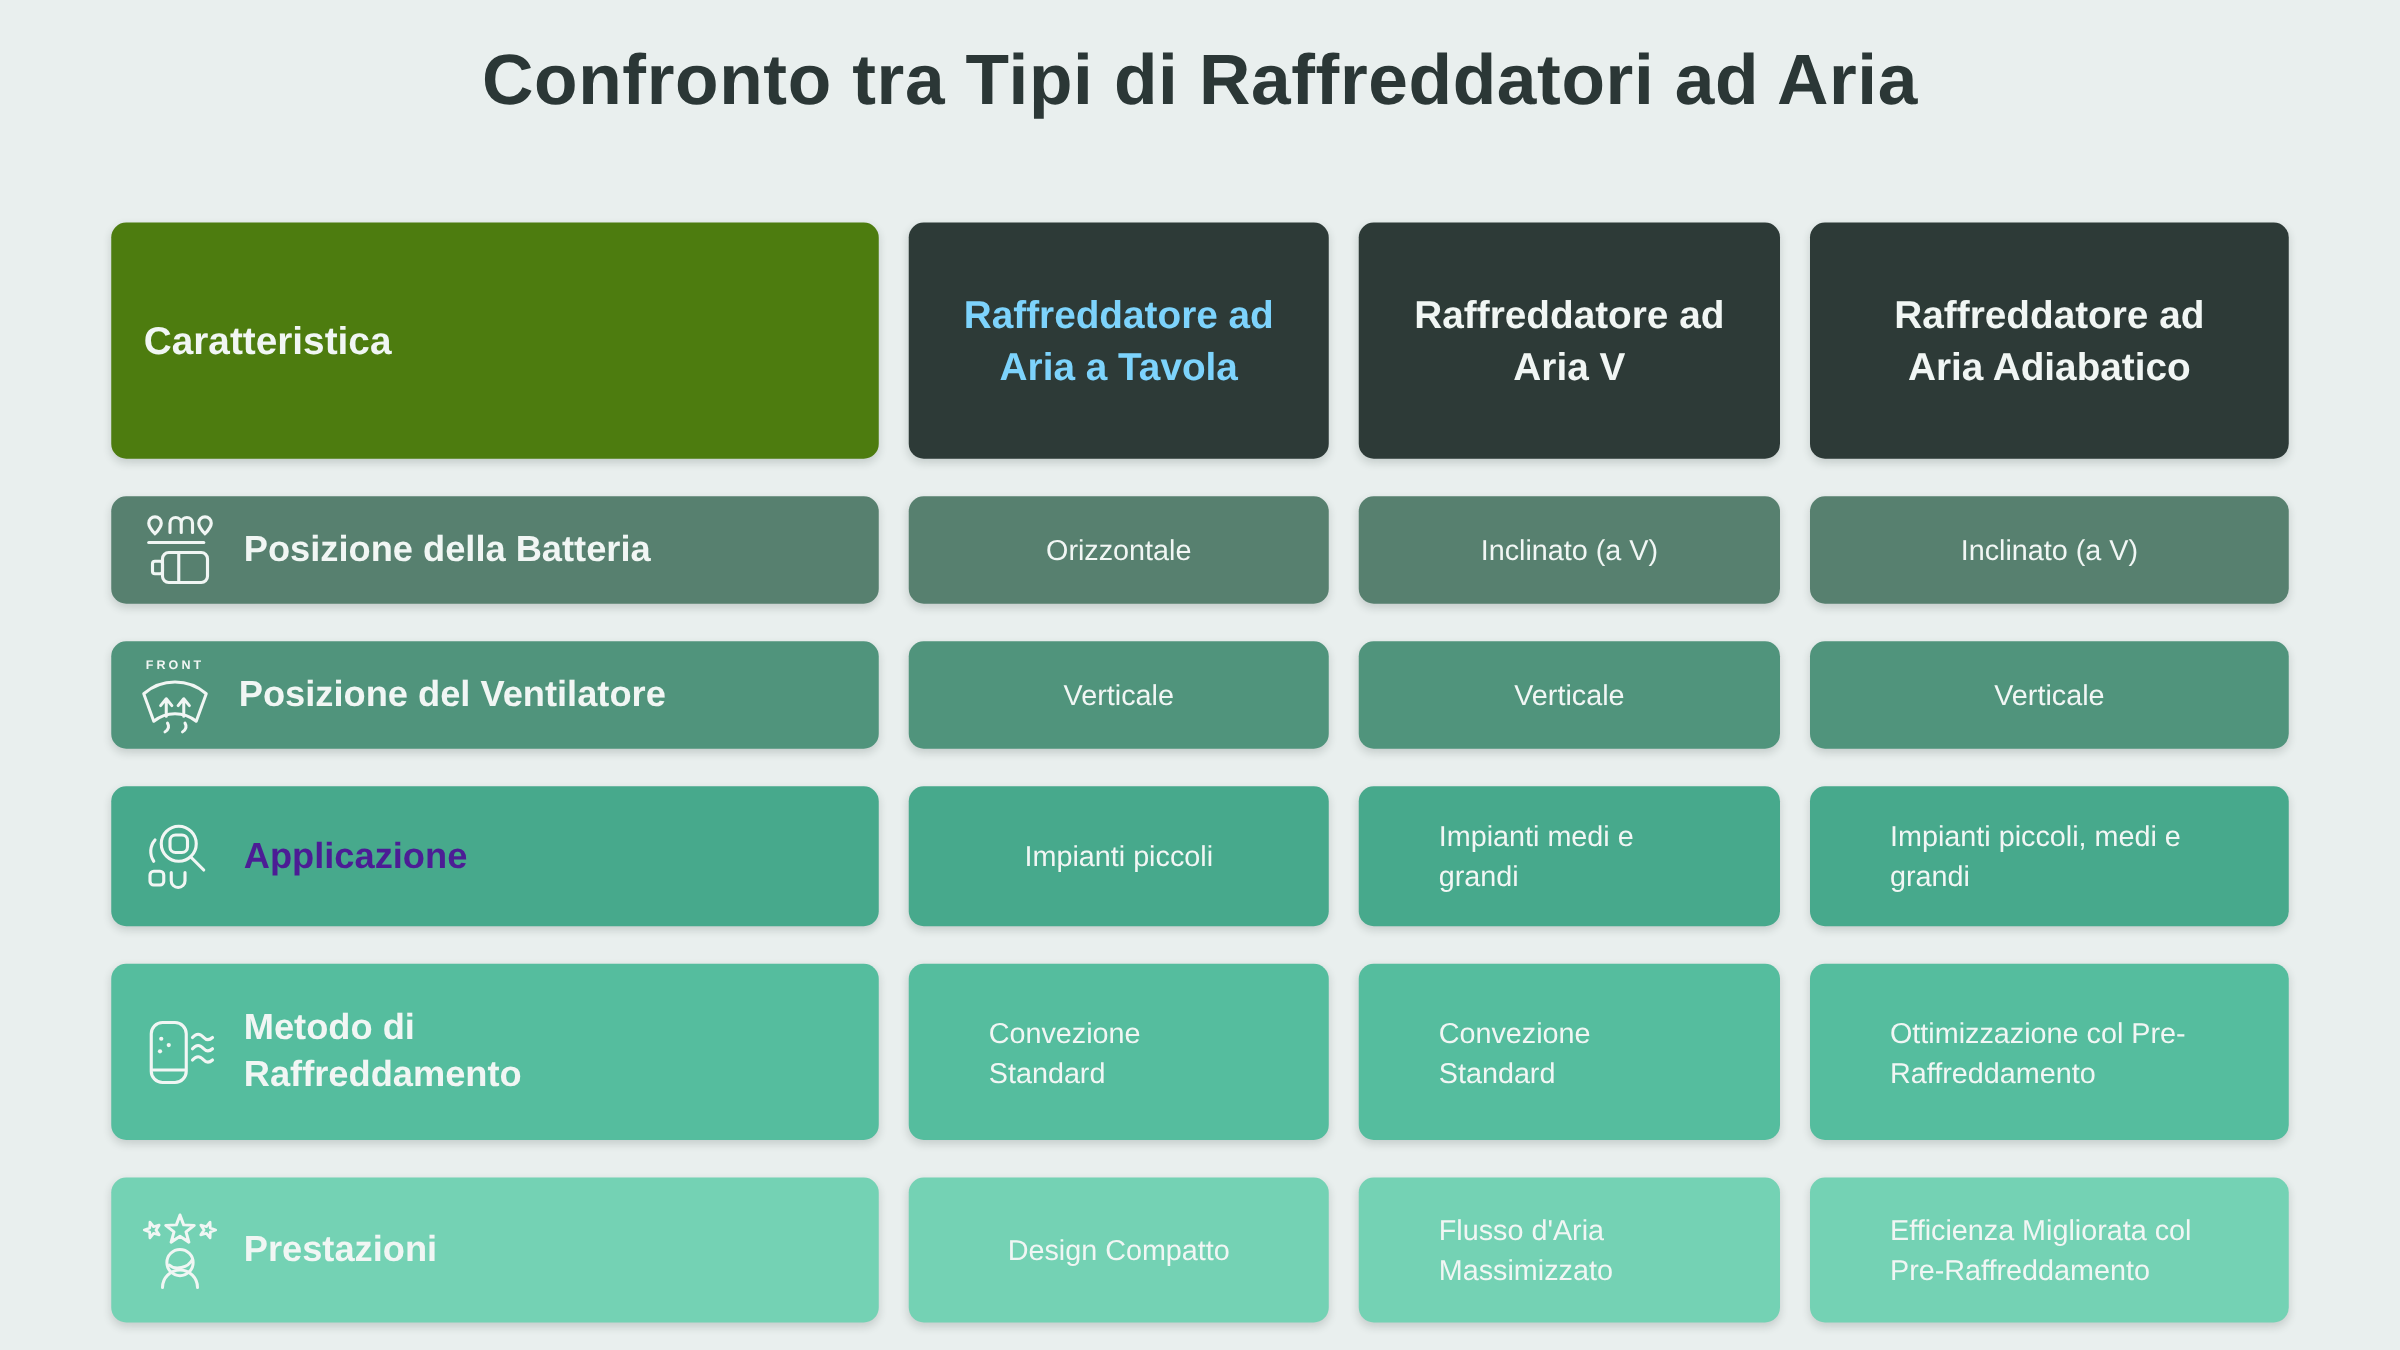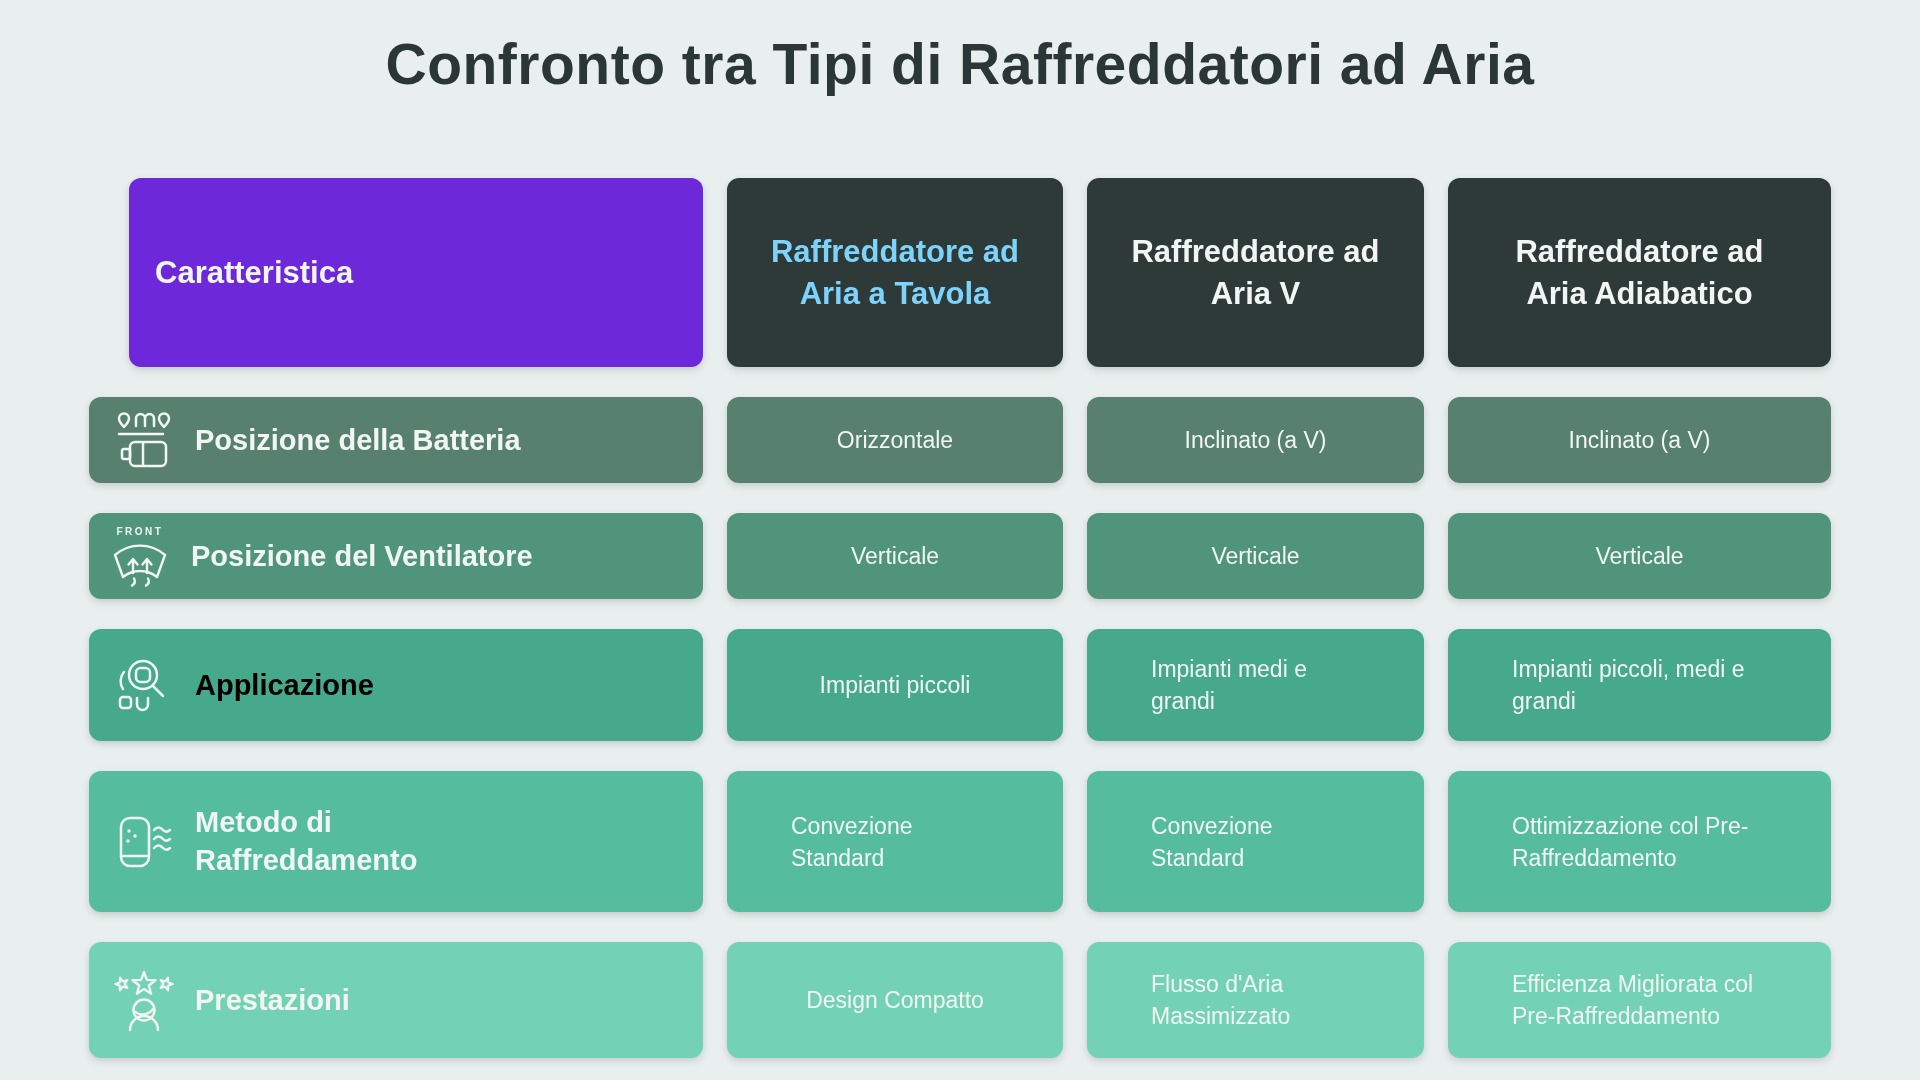--- a/index.html
+++ b/index.html
@@ -52,21 +52,21 @@
   }
 </style>
 </head>
 <body style="background: rgb(233, 239, 238);">
 
 <div class="page">
   <h1 class="title" style="color: rgb(43, 55, 54);">Confronto tra Tipi di Raffreddatori ad Aria</h1>
 
   <div class="grid">
 
-    <div class="cell header corner" style="background: #6d28d9; color: rgb(241, 246, 244); margin-left: 40px;">
+    <div class="cell header corner" style="background: #4d7c0f; color: rgb(241, 246, 244);">
       <span class="txt">Caratteristica</span>
     </div>
     <div class="cell header" style="background: rgb(45, 58, 55); color: #7dd3fc; text-align: center;">
       <span class="txt">Raffreddatore ad Aria a Tavola</span>
     </div>
     <div class="cell header" style="background: rgb(45, 58, 55); color: rgb(241, 246, 244); justify-content: flex-end;">
       <span class="txt">Raffreddatore ad Aria V</span>
     </div>
     <div class="cell header" style="background: rgb(45, 58, 55); color: rgb(241, 246, 244);">
       <span class="txt">Raffreddatore ad Aria Adiabatico</span>
@@ -112,21 +112,21 @@
     <div class="cell value" data-row="1" style="color: rgb(241, 246, 244); background: rgb(80, 148, 124);">
       <span>Verticale</span>
     </div>
     <div class="cell value" data-row="1" style="color: rgb(241, 246, 244); background: rgb(80, 148, 124);">
       <span>Verticale</span>
     </div>
     <div class="cell value" data-row="1" style="color: rgb(241, 246, 244); background: rgb(80, 148, 124);">
       <span>Verticale</span>
     </div>
 
-    <div class="cell label" data-row="2" style="color: #000000; background: rgb(71, 169, 140);">
+    <div class="cell label" data-row="2" style="color: #4c1d95; background: rgb(71, 169, 140);">
       <span class="icon">
         <svg viewBox="0 0 64 64" fill="none" stroke="#f1f6f4" stroke-width="2.5" stroke-linecap="round" stroke-linejoin="round">
           <path d="M12 19 a14 14 0 0 0 -1 17"></path>
           <circle cx="31" cy="22" r="14"></circle>
           <rect x="24" y="15" width="14" height="14" rx="4.5"></rect>
           <path d="M41 33 L51 43"></path>
           <rect x="8" y="44" width="11" height="11" rx="3"></rect>
           <path d="M25 45 v6.5 a5.5 5.5 0 0 0 11 0 V45"></path>
         </svg>
       </span>

